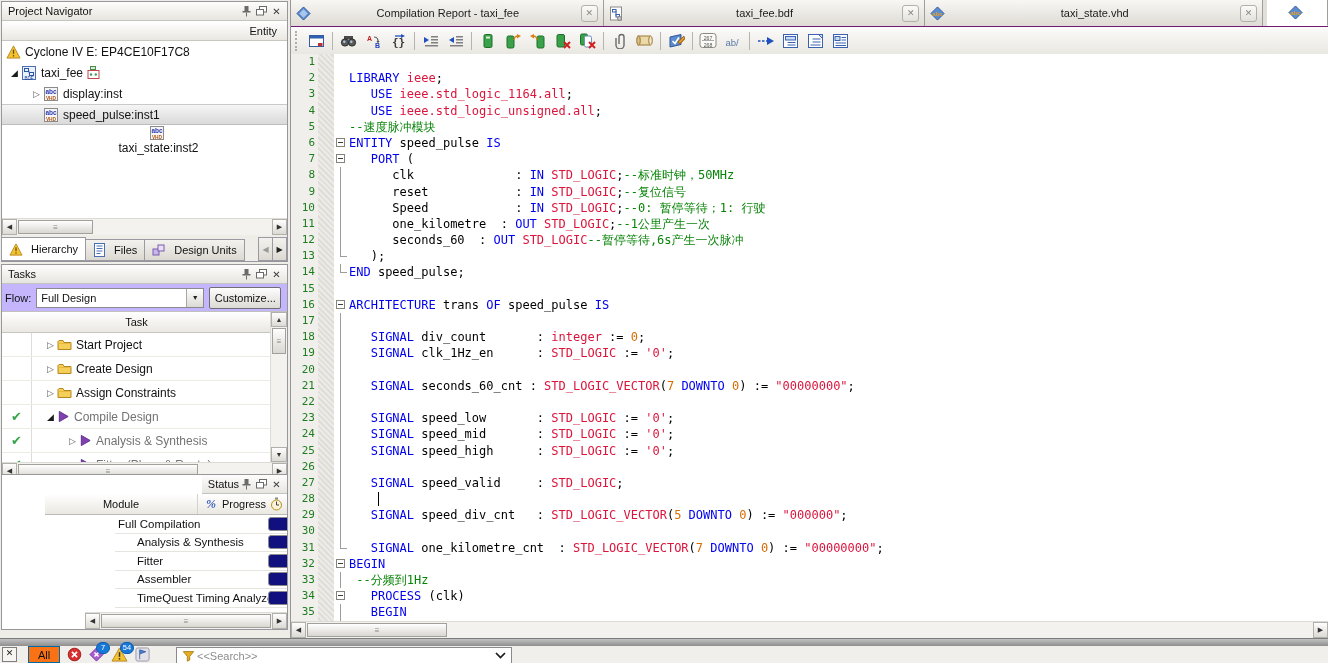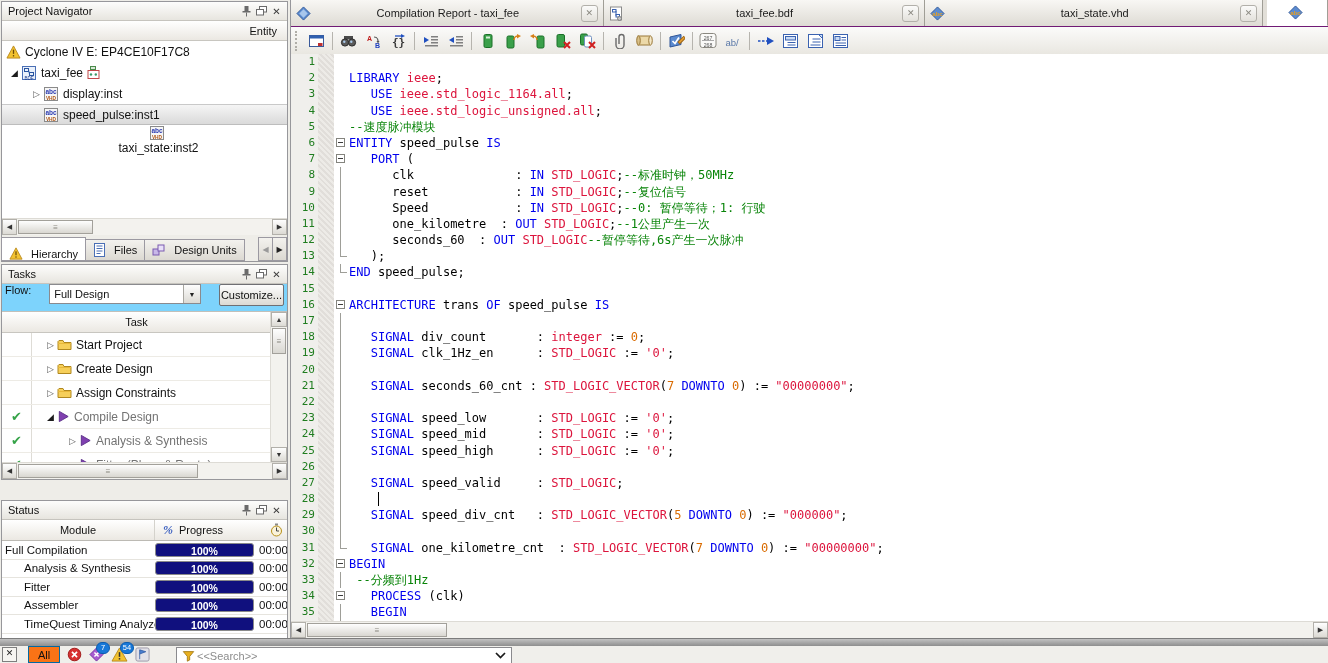--- a/index.html
+++ b/index.html
@@ -20,41 +20,41 @@
   #pn{top:1px;height:261px;}
   #pn-entity{height:20px;text-align:right;padding:4px 10px 0 0;box-sizing:border-box;}
   #pn-tree{flex:1;overflow:hidden;background:#fff;}
   .pn-row{height:21px;display:flex;align-items:center;font-size:12px;white-space:nowrap;}
   .pn-row.selected{background:linear-gradient(#f5f5f5,#dadada);border-top:1px solid #c9c9c9;border-bottom:1px solid #bdbdbd;box-sizing:border-box;}
   .exp{width:13px;flex:none;text-align:center;font-size:9px;color:#5a5a5a;}
   .exp.filled{color:#1c1c1c;}
   .ticon{flex:none;margin-right:4px;display:flex;align-items:center;}
   .pn-tabs{height:25px;flex:none;display:flex;align-items:flex-end;background:#eeede8;padding-top:1px;}
   .ptab{height:22px;display:flex;align-items:center;gap:4px;padding:0 7px;background:linear-gradient(#f3f2ee,#dcd9d2);border:1px solid #9b99a1;margin-left:-1px;box-sizing:border-box;}
-  .ptab.active{background:#fff;height:24px;align-items:flex-end;}
+  .ptab.active{background:#fff;height:24px;}
   .pn-spin{margin-left:auto;display:flex;}
   .spinbtn{width:13px;height:22px;display:flex;align-items:center;justify-content:center;background:linear-gradient(#f3f2ee,#dcd9d2);border:1px solid #9b99a1;font-size:8px;color:#222;margin-left:-1px;}
   
   #tasks{top:264px;height:216px;}
-  #flowrow{height:27px;flex:none;display:flex;gap:18px;padding:0 3px;background:#7dd3fc;}
+  #flowrow{height:27px;flex:none;display:flex;align-items:center;gap:5px;padding:0 3px;background:#c4b5fd;}
   #flow-combo{width:168px;height:20px;border:1px solid #8a8a8e;background:#fff;display:flex;align-items:center;box-sizing:border-box;}
   #flow-combo .val{flex:1;padding-left:4px;}
   #flow-combo .drop{width:16px;height:100%;background:linear-gradient(#fdfdfd,#dcdad4);border-left:1px solid #a8a6a0;display:flex;align-items:center;justify-content:center;font-size:7px;color:#222;}
   #customize-btn{width:70px;height:20px;border:1px solid #6f6f73;border-radius:2px;background:linear-gradient(#fdfdfd,#dcdad4);display:flex;align-items:center;justify-content:center;}
   #task-table{flex:1;position:relative;border-top:1px solid #c2c0ba;overflow:hidden;}
   #task-head{height:20px;background:linear-gradient(#ffffff,#ebe8e2);border-bottom:1px solid #c8c6c0;text-align:center;line-height:20px;margin-right:16px;}
   #task-rows{margin-right:16px;}
   .task-row{height:23px;display:flex;align-items:center;border-bottom:1px solid #edebe5;font-size:12px;}
   .task-check{width:29px;flex:none;text-align:center;color:#35a348;font-size:13px;font-weight:bold;border-right:1px solid #dedcd6;align-self:stretch;line-height:23px;}
   .task-row .lbl.done{color:#737373;}
   #task-vscroll{position:absolute;right:0;top:0;bottom:0;width:16px;background:#f3f2ee;border-left:1px solid #dddbd5;display:flex;flex-direction:column;}
   #task-vscroll .sbtn{width:100%;height:15px;}
   #task-vscroll .sthumb{height:26px;}
   
-  #status{top:500px;height:156px;}
+  #status{top:474px;height:156px;align-items:flex-end;}
   #status-head{height:20px;display:flex;align-items:center;border-bottom:1px solid #bcbab4;background:linear-gradient(#ffffff,#ebe8e2);}
   #status-head .mod{width:152px;text-align:center;border-right:1px solid #d4d2cc;align-self:stretch;line-height:20px;}
   #status-head .pct{font-family:"Liberation Serif",serif;font-style:italic;font-weight:bold;color:#3a5fc0;font-size:12px;margin:0 6px 0 8px;}
   #status-head .prog{margin-right:4px;}
   #status-head .clk{margin-left:auto;margin-right:4px;display:flex;}
   #status-rows{flex:1;overflow:hidden;}
   .st-row{height:17.5px;display:flex;align-items:center;border-bottom:1px solid #e6e4de;font-size:11.5px;position:relative;}
   .st-row .mod{width:150px;flex:none;white-space:nowrap;overflow:hidden;}
   .st-bar{position:absolute;left:153px;width:99px;height:14px;border:1px solid #8a8a8a;border-radius:3px;background:#10107e;color:#fff;font-weight:bold;font-size:10.5px;text-align:center;line-height:14px;box-sizing:border-box;}
   .st-time{position:absolute;left:257px;width:33px;overflow:hidden;white-space:nowrap;}

